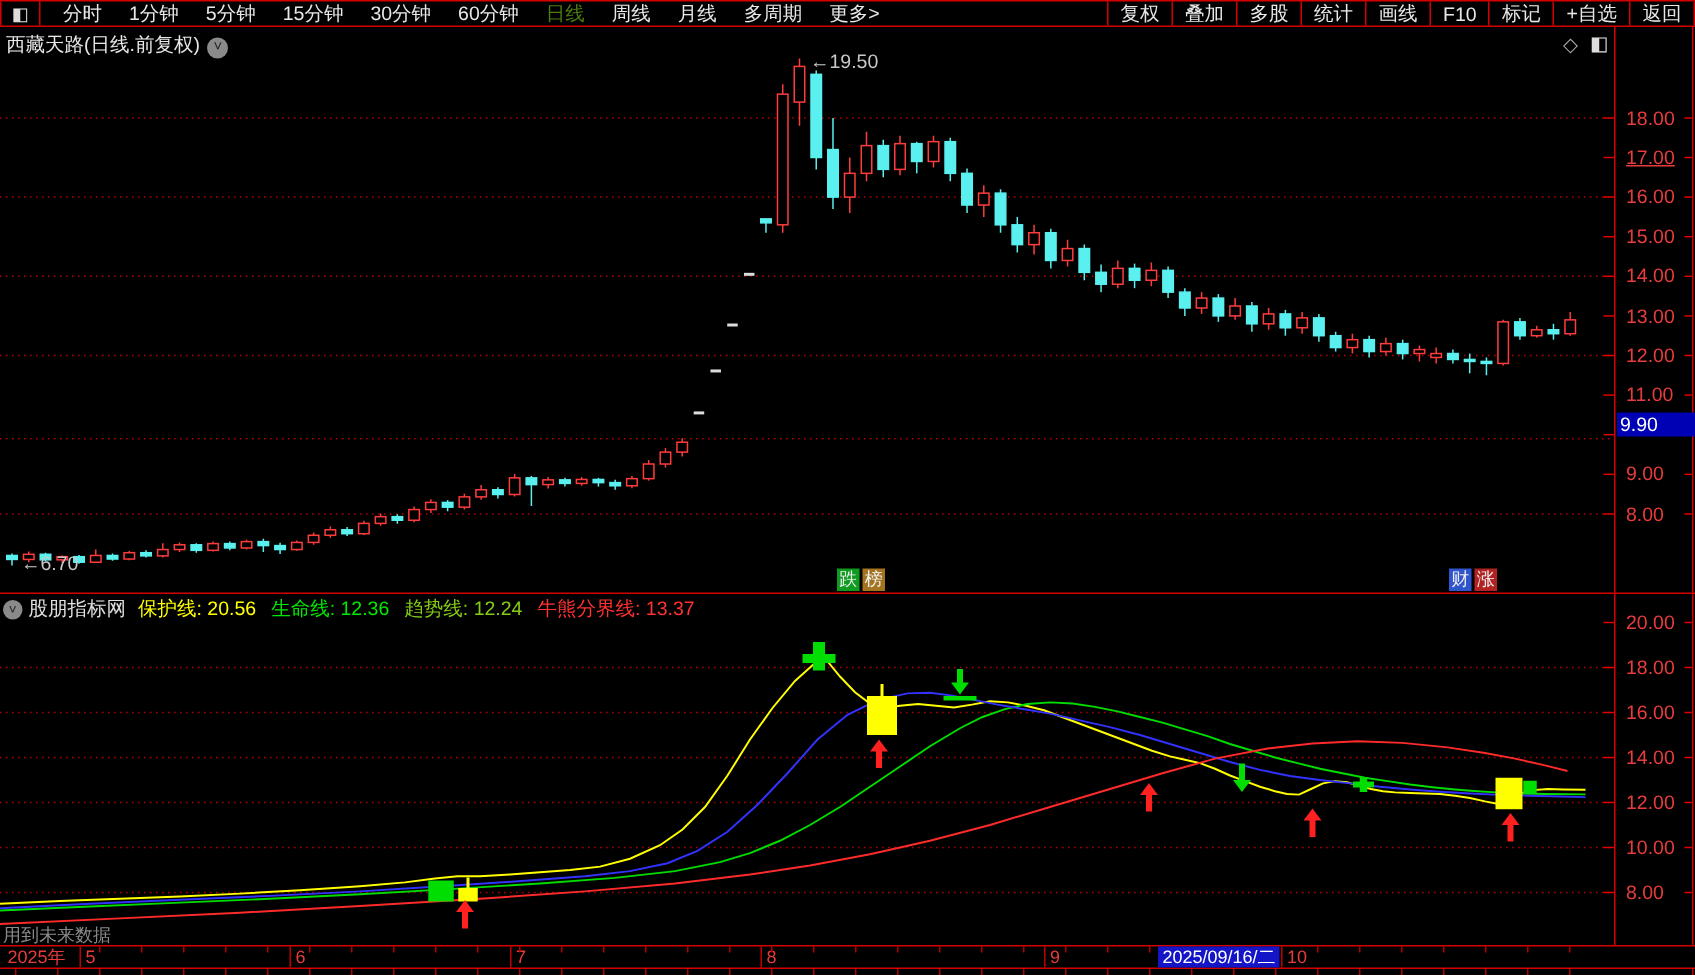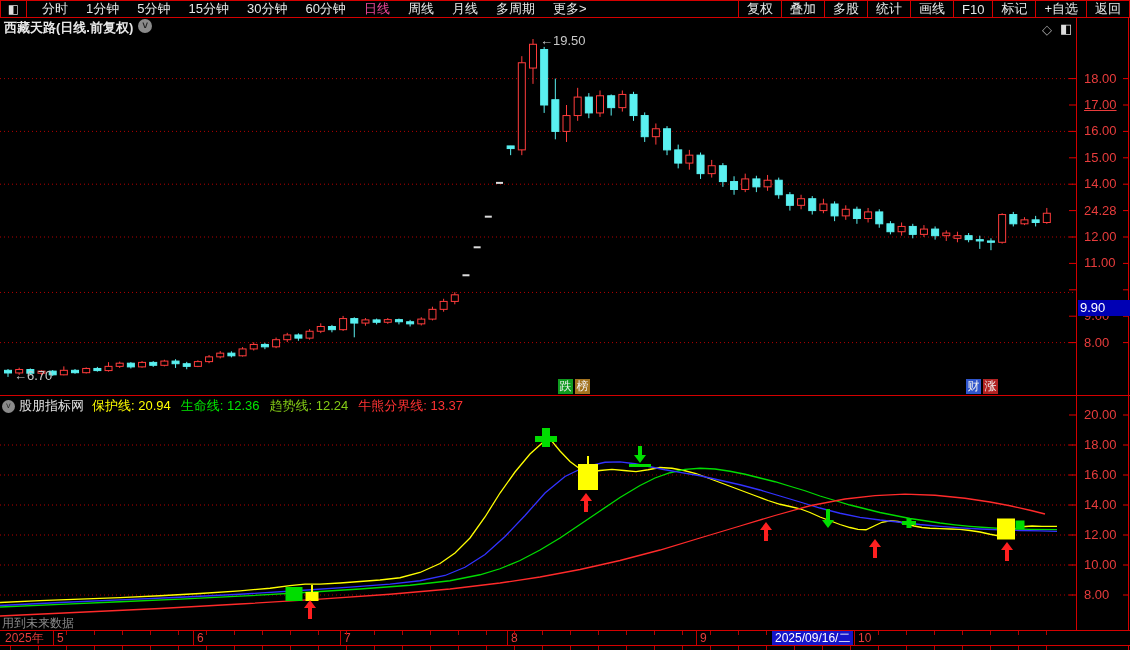--- a/index.html
+++ b/index.html
@@ -8,27 +8,27 @@
   .screen{position:absolute;left:0;top:0;width:1130px;height:650px;background:#000;}
 
   
   .toolbar{position:absolute;left:0;top:0;width:1130px;height:18px;
            border-top:1px solid #d40000;border-bottom:1px solid #d40000;
            box-sizing:border-box;display:flex;align-items:center;background:#000;z-index:12;}
   .tb-iconbox{width:25px;height:100%;border-right:1px solid #d40000;border-left:1px solid #d40000;
               display:flex;align-items:center;justify-content:center;color:#ddd;font-size:12px;cursor:pointer;}
   .tb-menu{display:flex;align-items:center;height:100%;padding-left:6px;flex:1;}
   .tb-item{color:#e8e8e8;font-size:13px;padding:0 9px;line-height:16px;cursor:pointer;white-space:nowrap;}
-  .tb-item.active{color:#ec4899;}
+  .tb-item.active{color:#4d7c0f;}
   .tb-actions{display:flex;align-items:stretch;height:100%;border-left:1px solid #d40000;justify-content:space-between;}
   .tb-btn{color:#e8e8e8;font-size:13px;padding:0 8px;display:flex;align-items:center;
           border-right:1px solid #d40000;cursor:pointer;white-space:nowrap;}
 
   
-  .titlebar{position:absolute;left:0;top:19px;width:1130px;height:20px;display:flex;align-items:flex-start;z-index:12;font-weight:bold;}
+  .titlebar{position:absolute;left:0;top:19px;width:1130px;height:20px;display:flex;align-items:flex-end;z-index:12;}
   .stock-title{color:#e8e8e8;font-size:13px;margin-left:4px;}
   .chev-circle{width:14px;height:14px;border-radius:50%;background:#8a8a8a;color:#222;
                font-size:10px;line-height:13px;text-align:center;margin-left:5px;cursor:pointer;}
   .ticon{position:absolute;top:2px;color:#aaa;font-size:13px;cursor:pointer;}
 
   
   .plabel{position:absolute;color:#e83c3c;font-size:13px;z-index:10;}
   .price-badge{position:absolute;left:1078px;width:50px;height:16px;background:#0000b4;
                color:#fff;font-size:13px;line-height:16px;padding-left:2px;z-index:11;}
   .annot{position:absolute;color:#c8c8c8;font-size:13px;z-index:10;}
@@ -363,26 +363,26 @@
       <rect x="906.5" y="518" width="5" height="10" fill="#00dd00"></rect>
       <rect x="997" y="518.5" width="18" height="21" fill="#ffff00"></rect>
       <rect x="1015.5" y="520.5" width="9" height="9" fill="#00dd00"></rect>
       <path d="M 1007 542 L 1013 550 L 1009 550 L 1009 561 L 1005 561 L 1005 550 L 1001 550 Z" fill="#ff2020"></path>
     </svg>
 
   <div class="vline" style="left:1076px;top:18px;height:628px;"></div>
   <div class="vline" style="left:1128px;top:0;height:650px;"></div>
   <div class="hline" style="left:0;top:395px;width:1130px;"></div>
 
-  <div class="price-badge" id="price-badge" style="top:300px;">9.90</div>
+  <div class="price-badge" id="price-badge" style="top:275px;">9.90</div>
 
   <div class="ind-header" id="ind-header">
     <span class="ind-icon">˅</span>
     <span class="ind-src">股朋指标网</span>
-  <span class="ind-val" style="color: rgb(255, 255, 0);">保护线: 20.94</span>
+  <span class="ind-val" style="color: rgb(255, 255, 0);">保护线: 20.56</span>
       <span class="ind-val" style="color: rgb(0, 232, 0);">生命线: 12.36</span>
       <span class="ind-val" style="color: #84cc16;">趋势线: 12.24</span>
       <span class="ind-val" style="color: rgb(255, 50, 50);">牛熊分界线: 13.37</span>
     </div>
 
   <div class="footnote">用到未来数据</div>
 
   <div class="date-axis" id="date-axis">
     <span class="dlabel" style="left:5px;">2025年</span>
   <div class="dsep" style="left: 53px;"></div>
@@ -434,21 +434,21 @@
       <div class="dtick" style="left: 1018px;"></div>
       <div class="dtick" style="left: 1046px;"></div>
       <div class="date-badge" style="left: 772px;">2025/09/16/二</div>
     </div>
 
 <div class="plabel" style="left: 1084px; top: 70.6px;">18.00</div>
     <div class="plabel" style="left: 1084px; top: 97px; text-decoration: underline;">17.00</div>
     <div class="plabel" style="left: 1084px; top: 123.4px;">16.00</div>
     <div class="plabel" style="left: 1084px; top: 149.8px;">15.00</div>
     <div class="plabel" style="left: 1084px; top: 176.2px;">14.00</div>
-    <div class="plabel" style="left: 1084px; top: 202.6px;">24.28</div>
+    <div class="plabel" style="left: 1084px; top: 202.6px;">13.00</div>
     <div class="plabel" style="left: 1084px; top: 229px;">12.00</div>
     <div class="plabel" style="left: 1084px; top: 255.4px;">11.00</div>
     <div class="plabel" style="left: 1084px; top: 308.2px;">9.00</div>
     <div class="plabel" style="left: 1084px; top: 334.6px;">8.00</div>
     <div class="annot" style="left: 540px; top: 33px;">←19.50</div>
     <div class="annot" style="left: 14px; top: 368px;">←6.70</div>
     <div class="strip-badge" style="left: 558px; top: 379px; background: rgb(15, 155, 31);">跌</div>
     <div class="strip-badge" style="left: 575px; top: 379px; background: rgb(163, 115, 31);">榜</div>
     <div class="strip-badge" style="left: 966px; top: 379px; background: rgb(47, 85, 204);">财</div>
     <div class="strip-badge" style="left: 983px; top: 379px; background: rgb(178, 34, 34);">涨</div>

